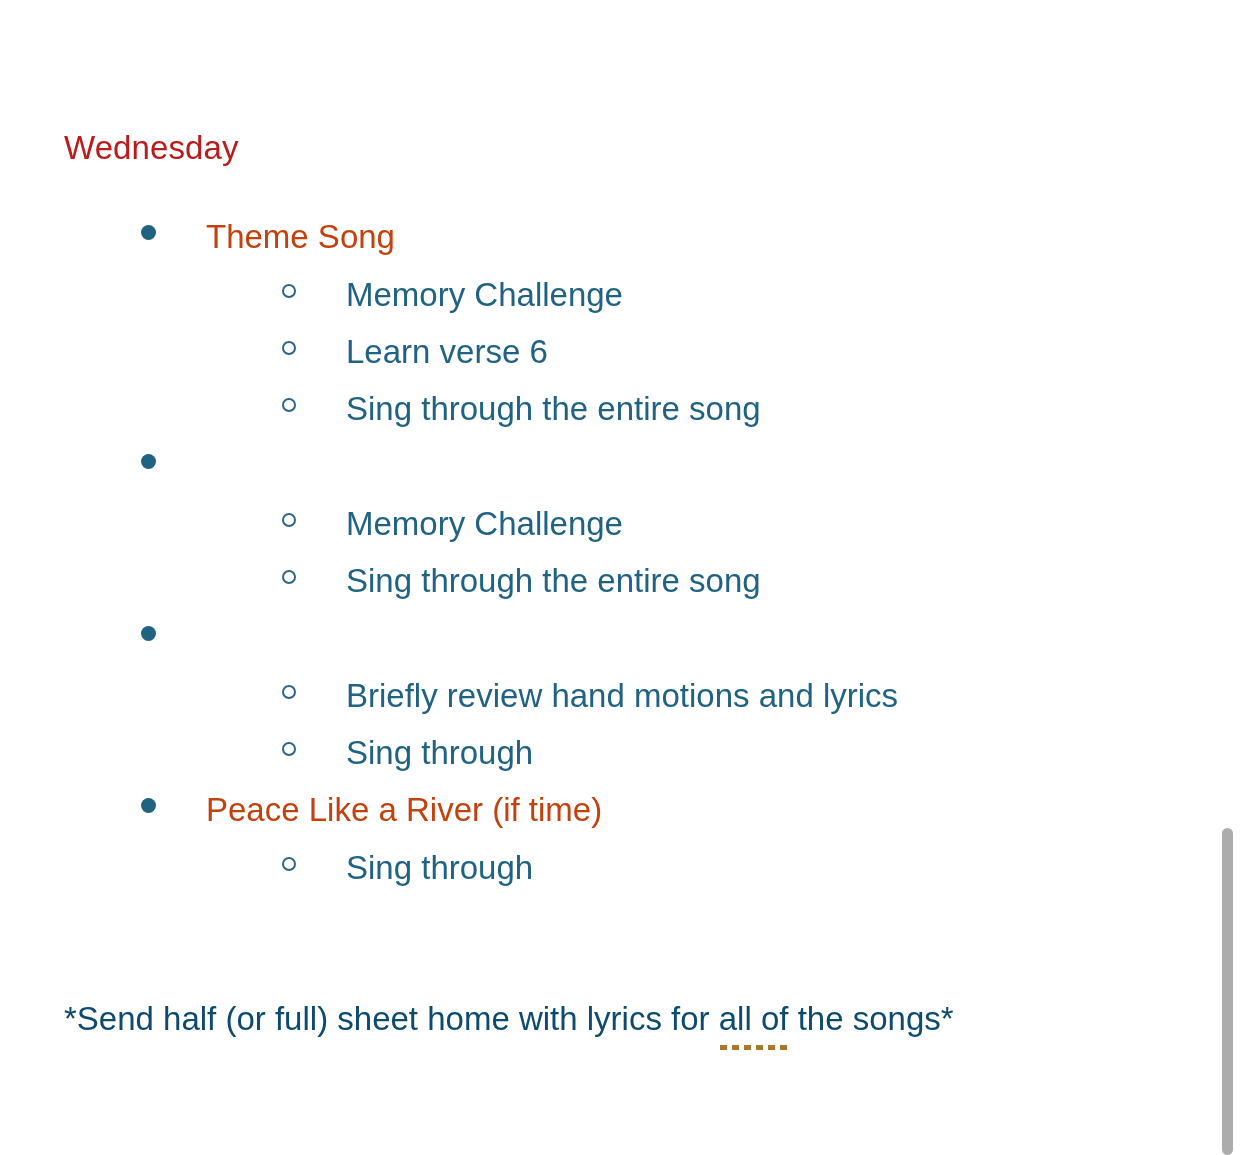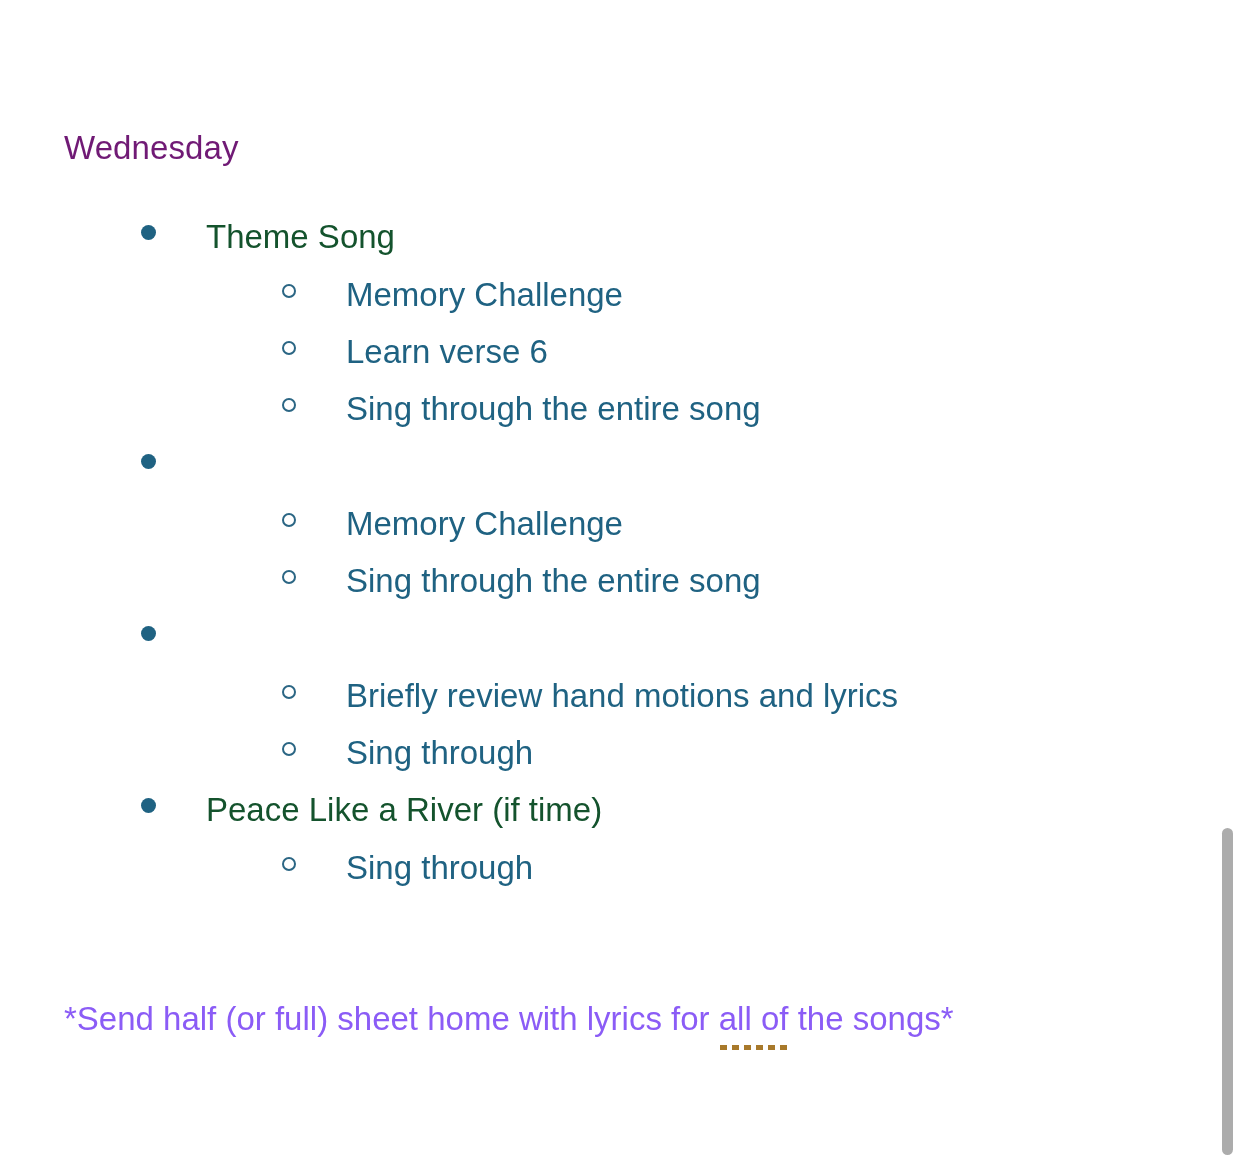--- a/index.html
+++ b/index.html
@@ -29,21 +29,21 @@
   }
 
   
   .doc-heading {
     position: absolute;
     left: 64px;
     top: 126px;
     font-size: 33px;
     line-height: 44px;
     letter-spacing: 0.1px;
-    color: #701a75;
+    color: #b91c1c;
     white-space: nowrap;
   }
 
   
   .outline {
     position: absolute;
     left: 0;
     top: 215px;
     width: 1242px;
   }
@@ -61,21 +61,21 @@
     border-radius: 50%;
     background: #1f6282;
   }
   .lvl1 .label {
     position: absolute;
     left: 206px;
     top: 0;
     font-size: 33px;
     line-height: 44px;
     white-space: nowrap;
-    color: #14532d;
+    color: #c2410c;
   }
 
   .lvl2 {
     position: relative;
     height: 57px;
     padding-left: 24px;
   }
   .lvl2 .marker {
     position: absolute;
     left: 282px;
@@ -98,21 +98,21 @@
   }
 
   
   .closing-note {
     position: absolute;
     left: 64px;
     top: 997px;
     font-size: 33px;
     line-height: 44px;
     white-space: nowrap;
-    color: #8b5cf6;
+    color: #0c4a6e;
   }
   .spell-flag {
     position: relative;
     display: inline-block;
   }
   .spell-flag::after {
     content: "";
     position: absolute;
     left: 1px;
     right: 1px;

